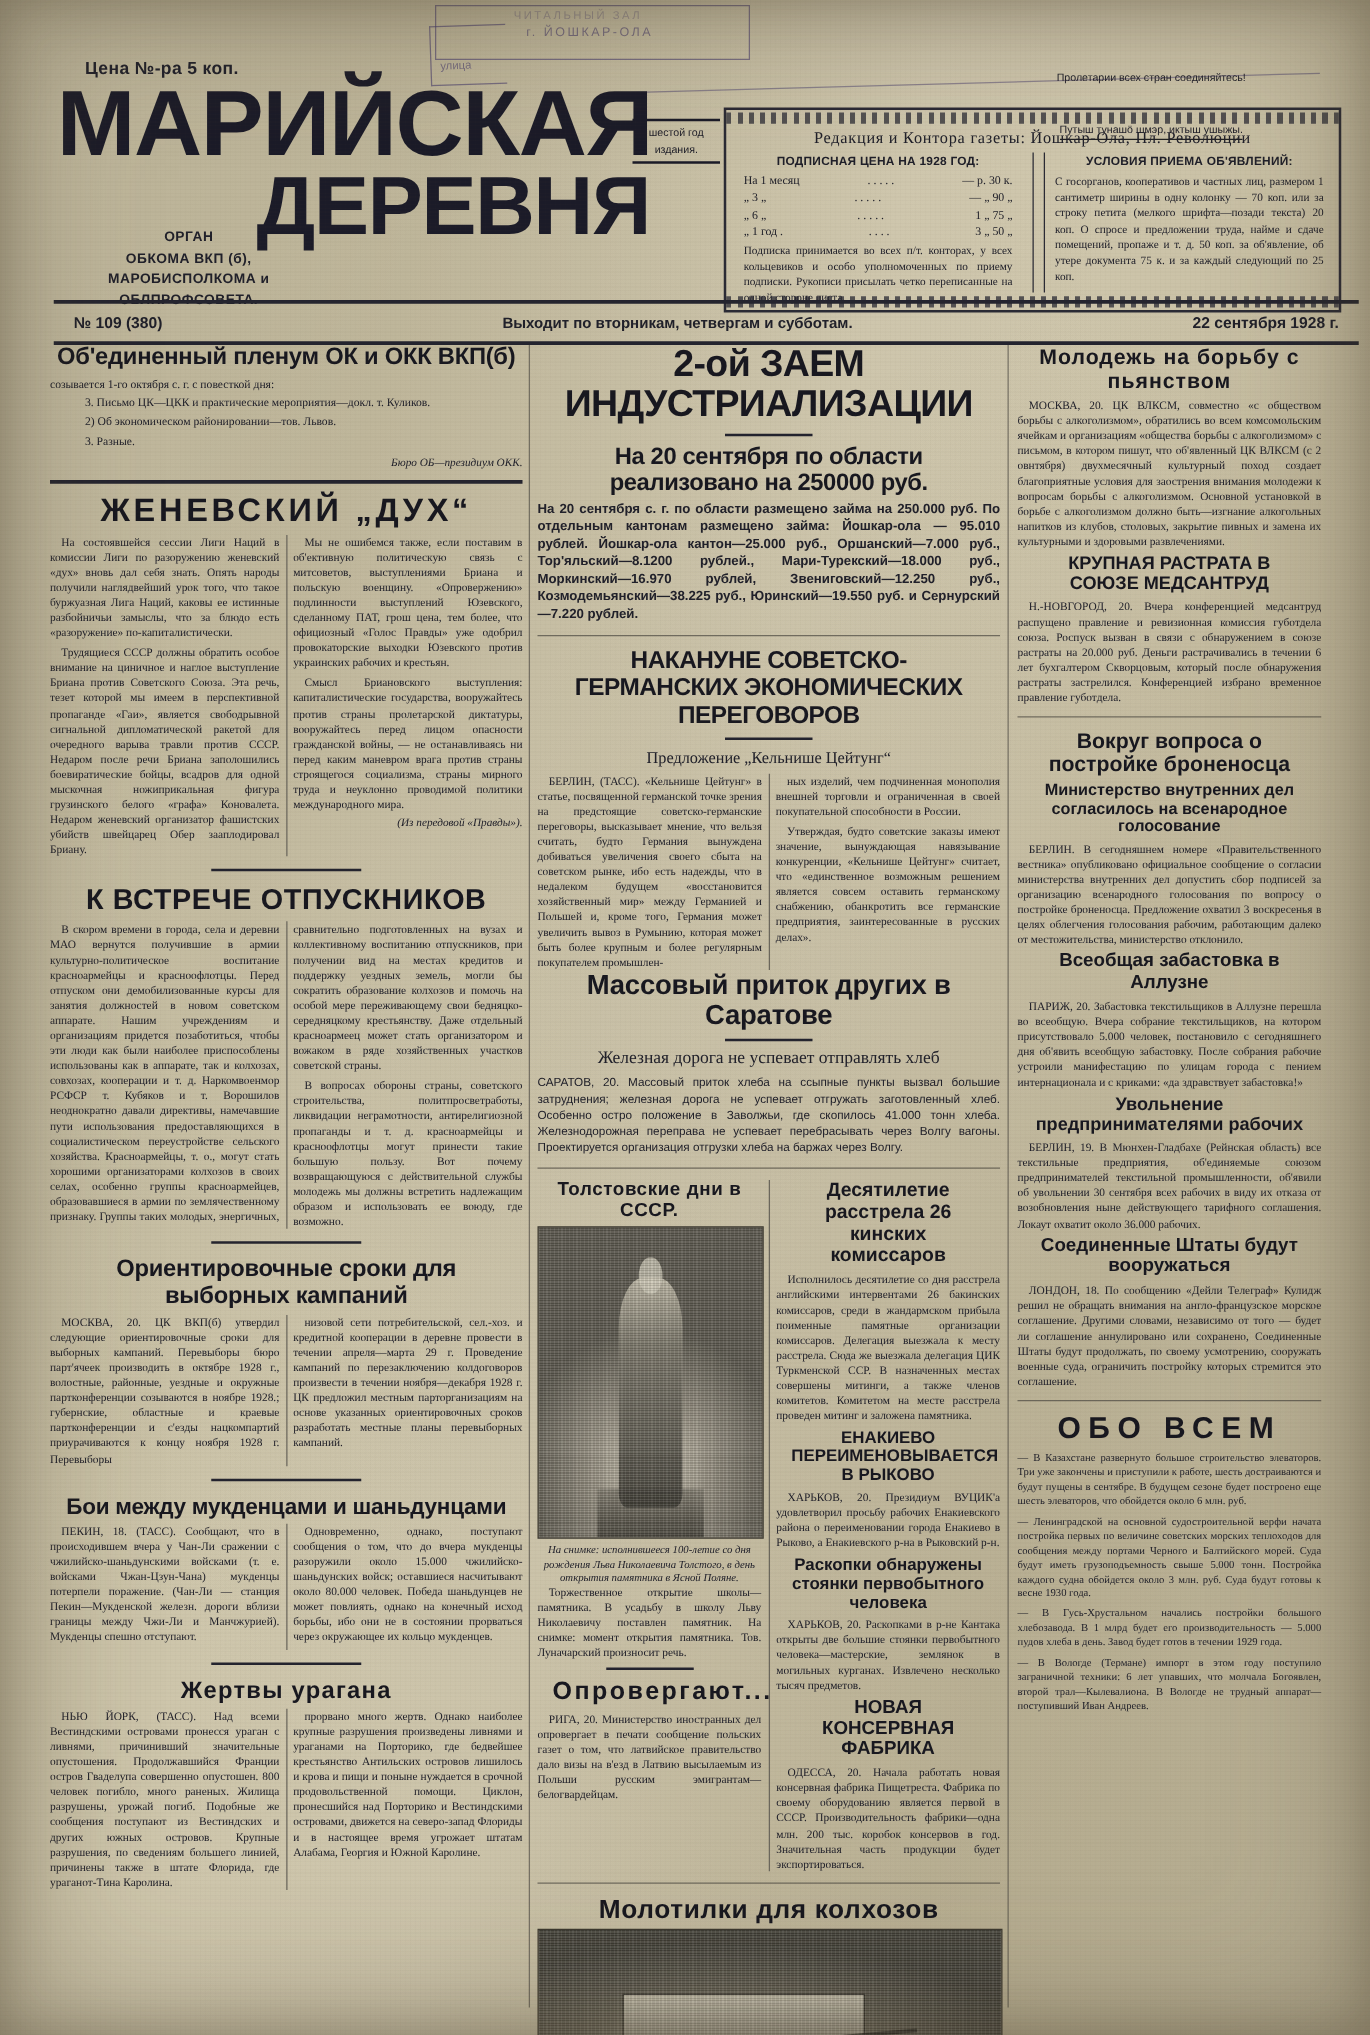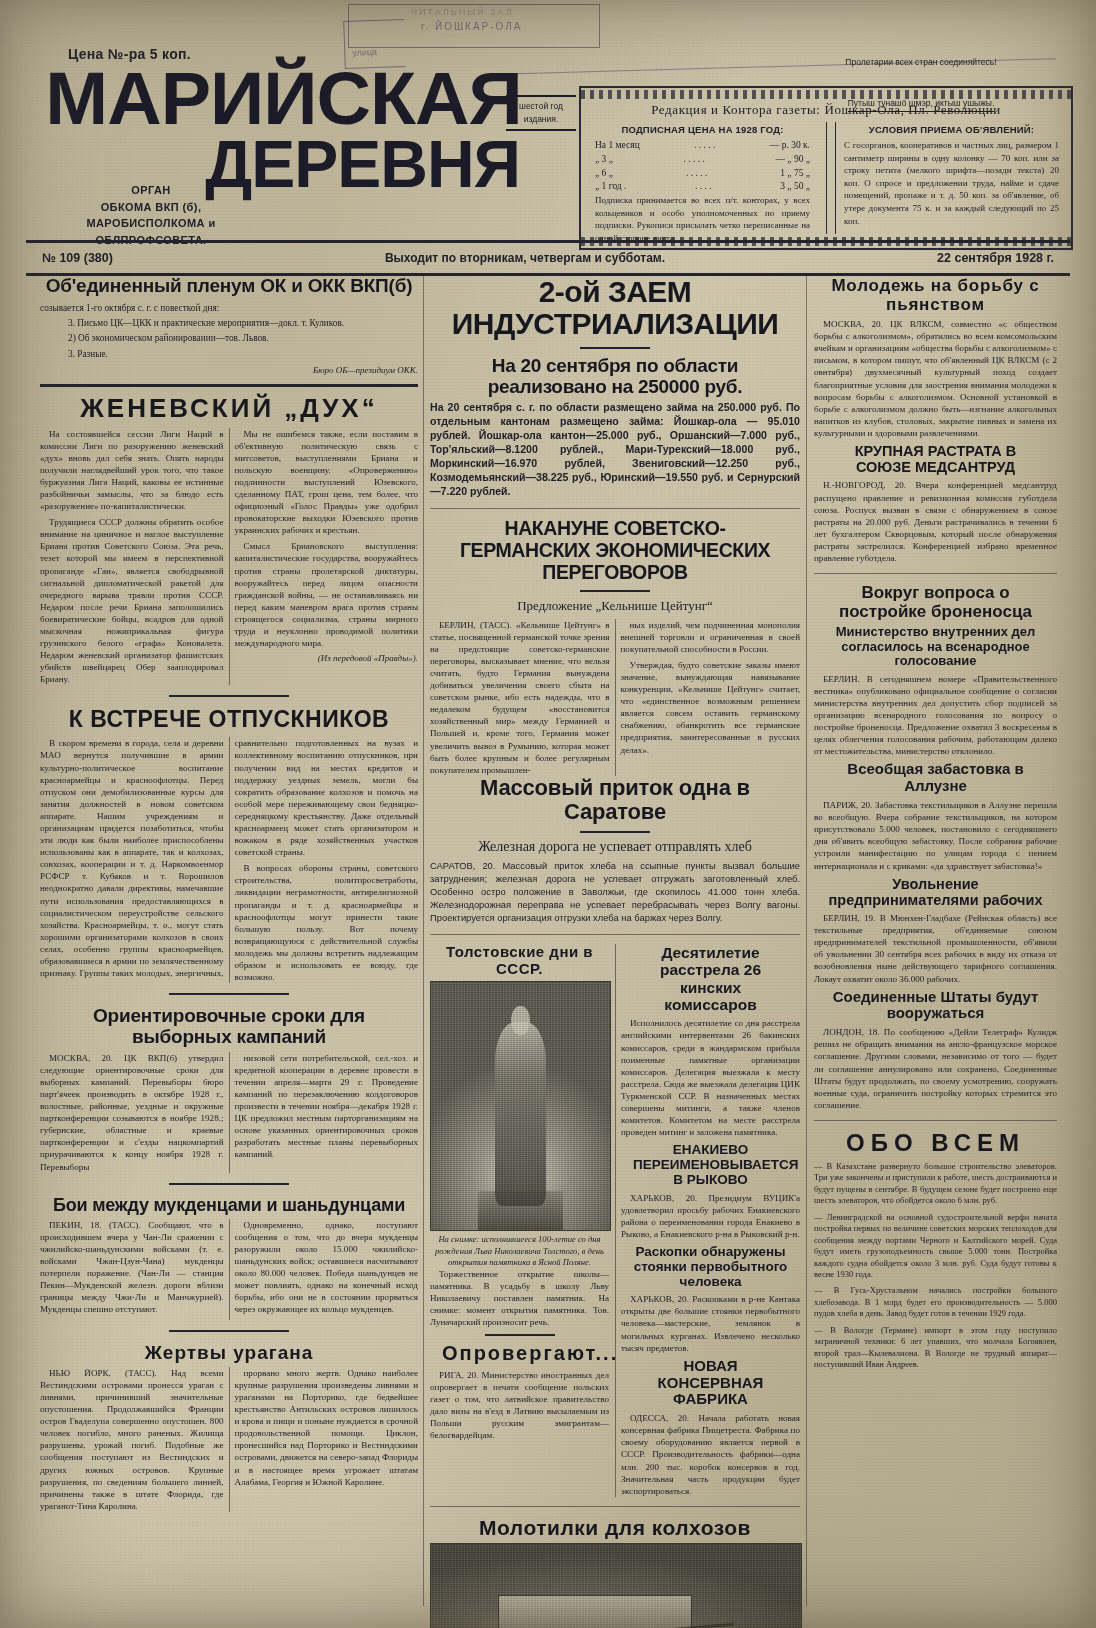--- a/index.html
+++ b/index.html
@@ -64,21 +64,21 @@
   .infobox .colR{position:absolute;right:12px;top:36px;width:215px;}
   .ib-h{font-family:"Liberation Sans",sans-serif;font-weight:bold;font-size:9.5px;
     text-align:center;letter-spacing:.2px;margin-bottom:4px;}
   .ib-rate{font-size:9.5px;line-height:1.45;}
   .ib-rate .row{display:flex;justify-content:space-between;}
   .ib-body{font-size:9px;line-height:1.4;text-align:justify;}
   .ib-sep{position:absolute;left:245px;top:34px;width:8px;height:112px;
     border-left:1px solid #2a2a34;border-right:1px solid #2a2a34;}
 
   
-  .issuebar{position:absolute;left:0;top:228px;width:1044px;height:30px;
+  .issuebar{position:absolute;left:17px;top:228px;width:1044px;height:30px;
     border-top:3px solid #23232e;border-bottom:3px solid #23232e;}
   .issuebar .inner{position:absolute;inset:3px 0;display:flex;align-items:center;
     justify-content:space-between;padding:0 16px;
     font-family:"Liberation Sans",sans-serif;font-weight:bold;font-size:12.5px;}
   .issuebar .mid{font-size:12px;}
 
   
   .cols{position:absolute;left:0;top:264px;width:1044px;height:1330px;}
   .col{position:absolute;top:0;height:1330px;}
   .colA{left:14px;width:378px;}
@@ -347,21 +347,21 @@
           <div class="hr-short"></div>
           <div class="sub">Предложение „Кельнише Цейтунг“</div>
           <div class="txt2">
             <p>БЕРЛИН, (ТАСС). «Кельнише Цейтунг» в статье, посвященной германской точке зрения на предстоящие советско-германские переговоры, высказывает мнение, что вельзя считать, будто Германия вынуждена добиваться увеличения своего сбыта на советском рынке, ибо есть надежды, что в недалеком будущем «восстановится хозяйственный мир» между Германией и Польшей и, кроме того, Германия может увеличить вывоз в Румынию, которая может быть более крупным и более регулярным покупателем промышлен-</p>
             <p>ных изделий, чем подчиненная монополия внешней торговли и ограниченная в своей покупательной способности в России.</p>
             <p>Утверждая, будто советские заказы имеют значение, вынуждающая навязывание конкуренции, «Кельнише Цейтунг» считает, что «единственное возможным решением является совсем оставить германскому снабжению, обанкротить все германские предприятия, заинтересованные в русских делах».</p>
           </div>
         </article>
 
         <article>
-          <h2 class="hl h-massovy">Массовый приток одна в Саратове</h2>
+          <h2 class="hl h-massovy">Массовый приток других в Саратове</h2>
           <div class="hr-short"></div>
           <div class="sub sub-zhel">Железная дорога не успевает отправлять хлеб</div>
           <div class="saratov-body">САРАТОВ, 20. Массовый приток хлеба на ссыпные пункты вызвал большие затруднения; железная дорога не успевает отгружать заготовленный хлеб. Особенно остро положение в Заволжьи, где скопилось 41.000 тонн хлеба. Железнодорожная переправа не успевает перебрасывать через Волгу вагоны. Проектируется организация отгрузки хлеба на баржах через Волгу.</div>
           <div class="hr-thin"></div>
         </article>
 
         <div class="sub2">
           <article style="break-inside:avoid">
             <h2 class="hl h-tolst">Толстовские дни в СССР.</h2>
             <div class="photo ph-tolstoy">

